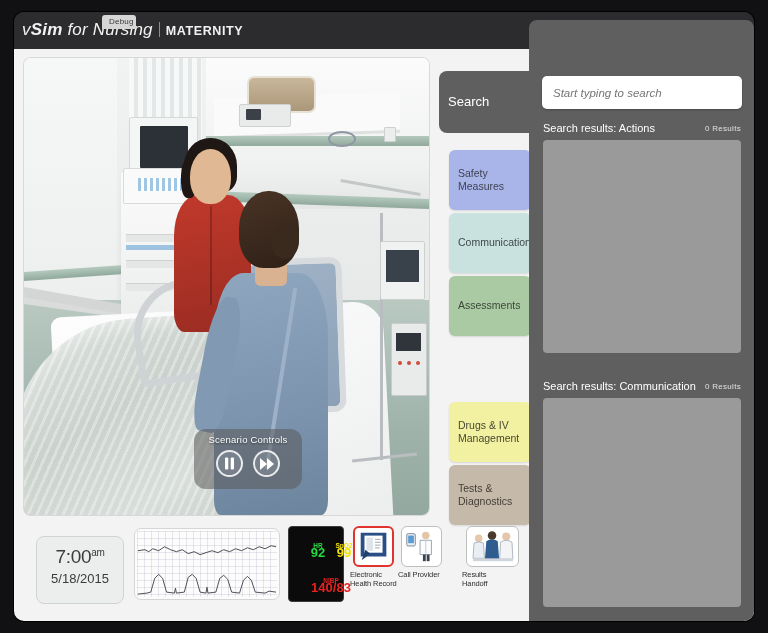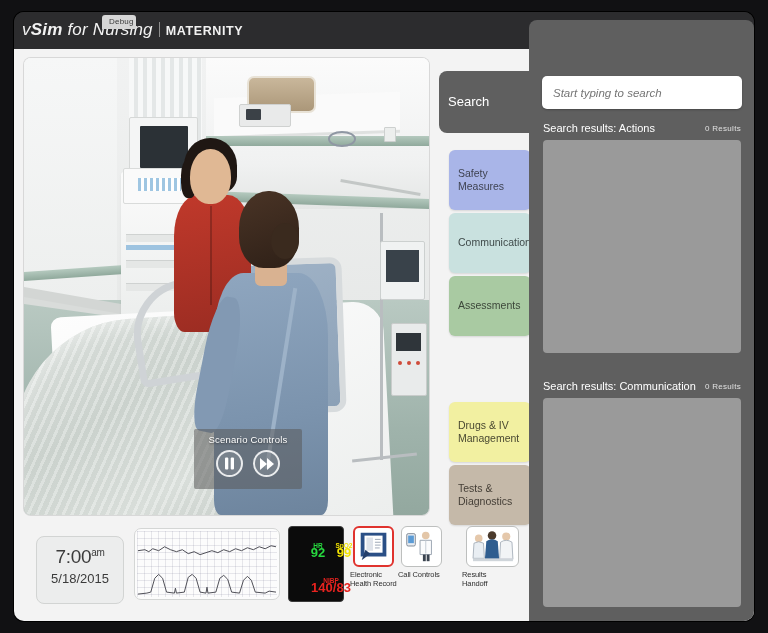--- a/index.html
+++ b/index.html
@@ -293,21 +293,21 @@
     position:absolute; left:88%; top:40%; width:11%; height:13%;
     background:#f0f2f2;border:1px solid #ccd0cf;border-radius:2px;
   }
   .monitor2:after{content:"";position:absolute;left:12%;top:14%;width:76%;height:56%;background:#39424a;}
   .arm-light{position:absolute;left:78%;top:28%;width:20%;height:3px;background:#c3c7c6;transform:rotate(10deg);}
 
   
   .scenario {
     position:absolute; left:180px; top:428px; width:108px; height:60px;
     background: rgba(90,90,90,.55);
-    border-radius: 2px;
+    border-radius: 12px;
     text-align:center;
   }
   .scenario-title {
     color:#fff; font-size:9.5px; padding-top:5px; letter-spacing:.2px;
     text-shadow: 0 1px 2px rgba(0,0,0,.5);
   }
   .scenario-btns { display:flex; justify-content:center; gap:10px; margin-top:5px; }
   .sc-btn {
     width:27px; height:27px; border-radius:50%;
     border:2px solid rgba(255,255,255,.85);
@@ -623,21 +623,21 @@
               <rect x="5" y="7" width="9" height="13" rx="1.5" fill="#e9edf2" stroke="#7d8894" stroke-width="1"></rect>
               <rect x="6.5" y="9" width="6" height="8" fill="#5b9bd5"></rect>
               <circle cx="25" cy="9" r="4" fill="#e3c6a8"></circle>
               <path d="M19,14 h12 v15 h-12 z" fill="#fbfcfd" stroke="#9aa4b0" stroke-width="1"></path>
               <line x1="25" y1="14" x2="25" y2="28" stroke="#c3cad2" stroke-width="1"></line>
               <rect x="22" y="29" width="3" height="7" fill="#3a4450"></rect>
               <rect x="26" y="29" width="3" height="7" fill="#3a4450"></rect>
             </svg>
           </div>
           <div class="cap">
-            <span>Call Controls</span><span></span>
+            <span>Call Provider</span><span></span>
           </div>
         </div>
 
         <div class="tool" style="left:448px;width:60px;">
           <div class="thumb" style="width:53px;">
             <svg viewBox="0 0 53 40" width="51" height="38">
               <circle cx="12" cy="12" r="4" fill="#e5c8ab"></circle>
               <path d="M7,17 q5,-3 10,0 l1,16 h-12 z" fill="#e9eef3" stroke="#98a2ae" stroke-width=".8"></path>
               <circle cx="26" cy="9" r="4.5" fill="#4b3a2c"></circle>
               <path d="M20,15 q6,-4 12,0 l1.5,19 h-15 z" fill="#2f5d8f"></path>

